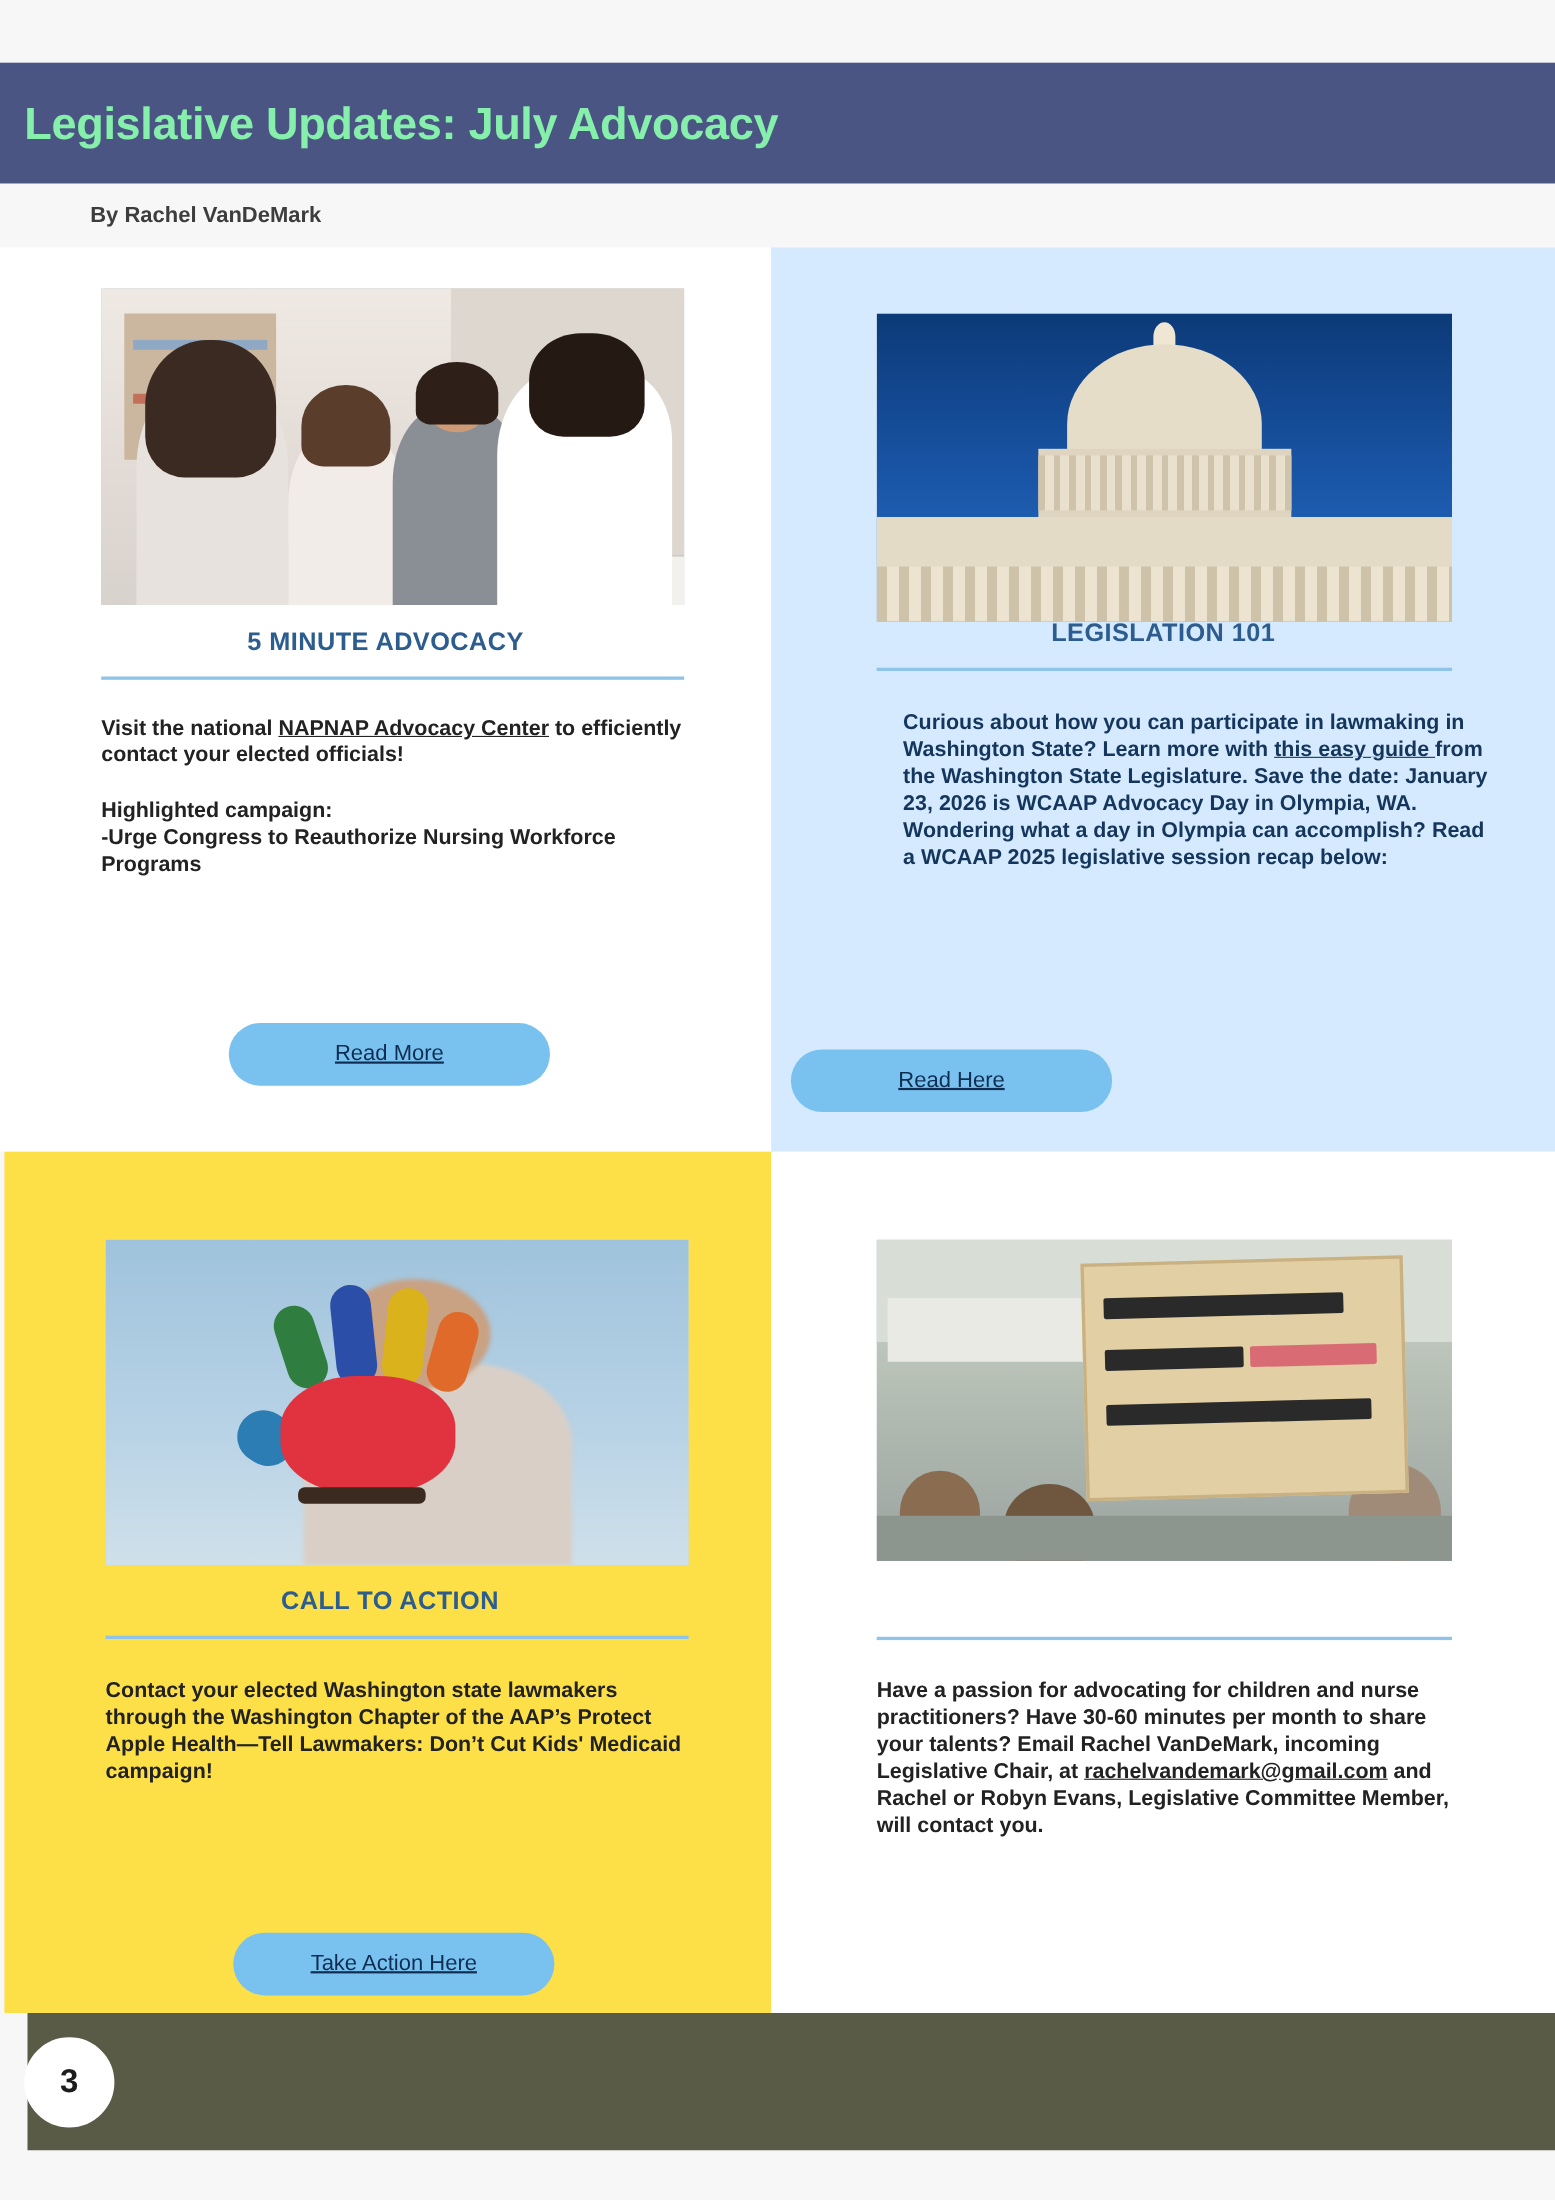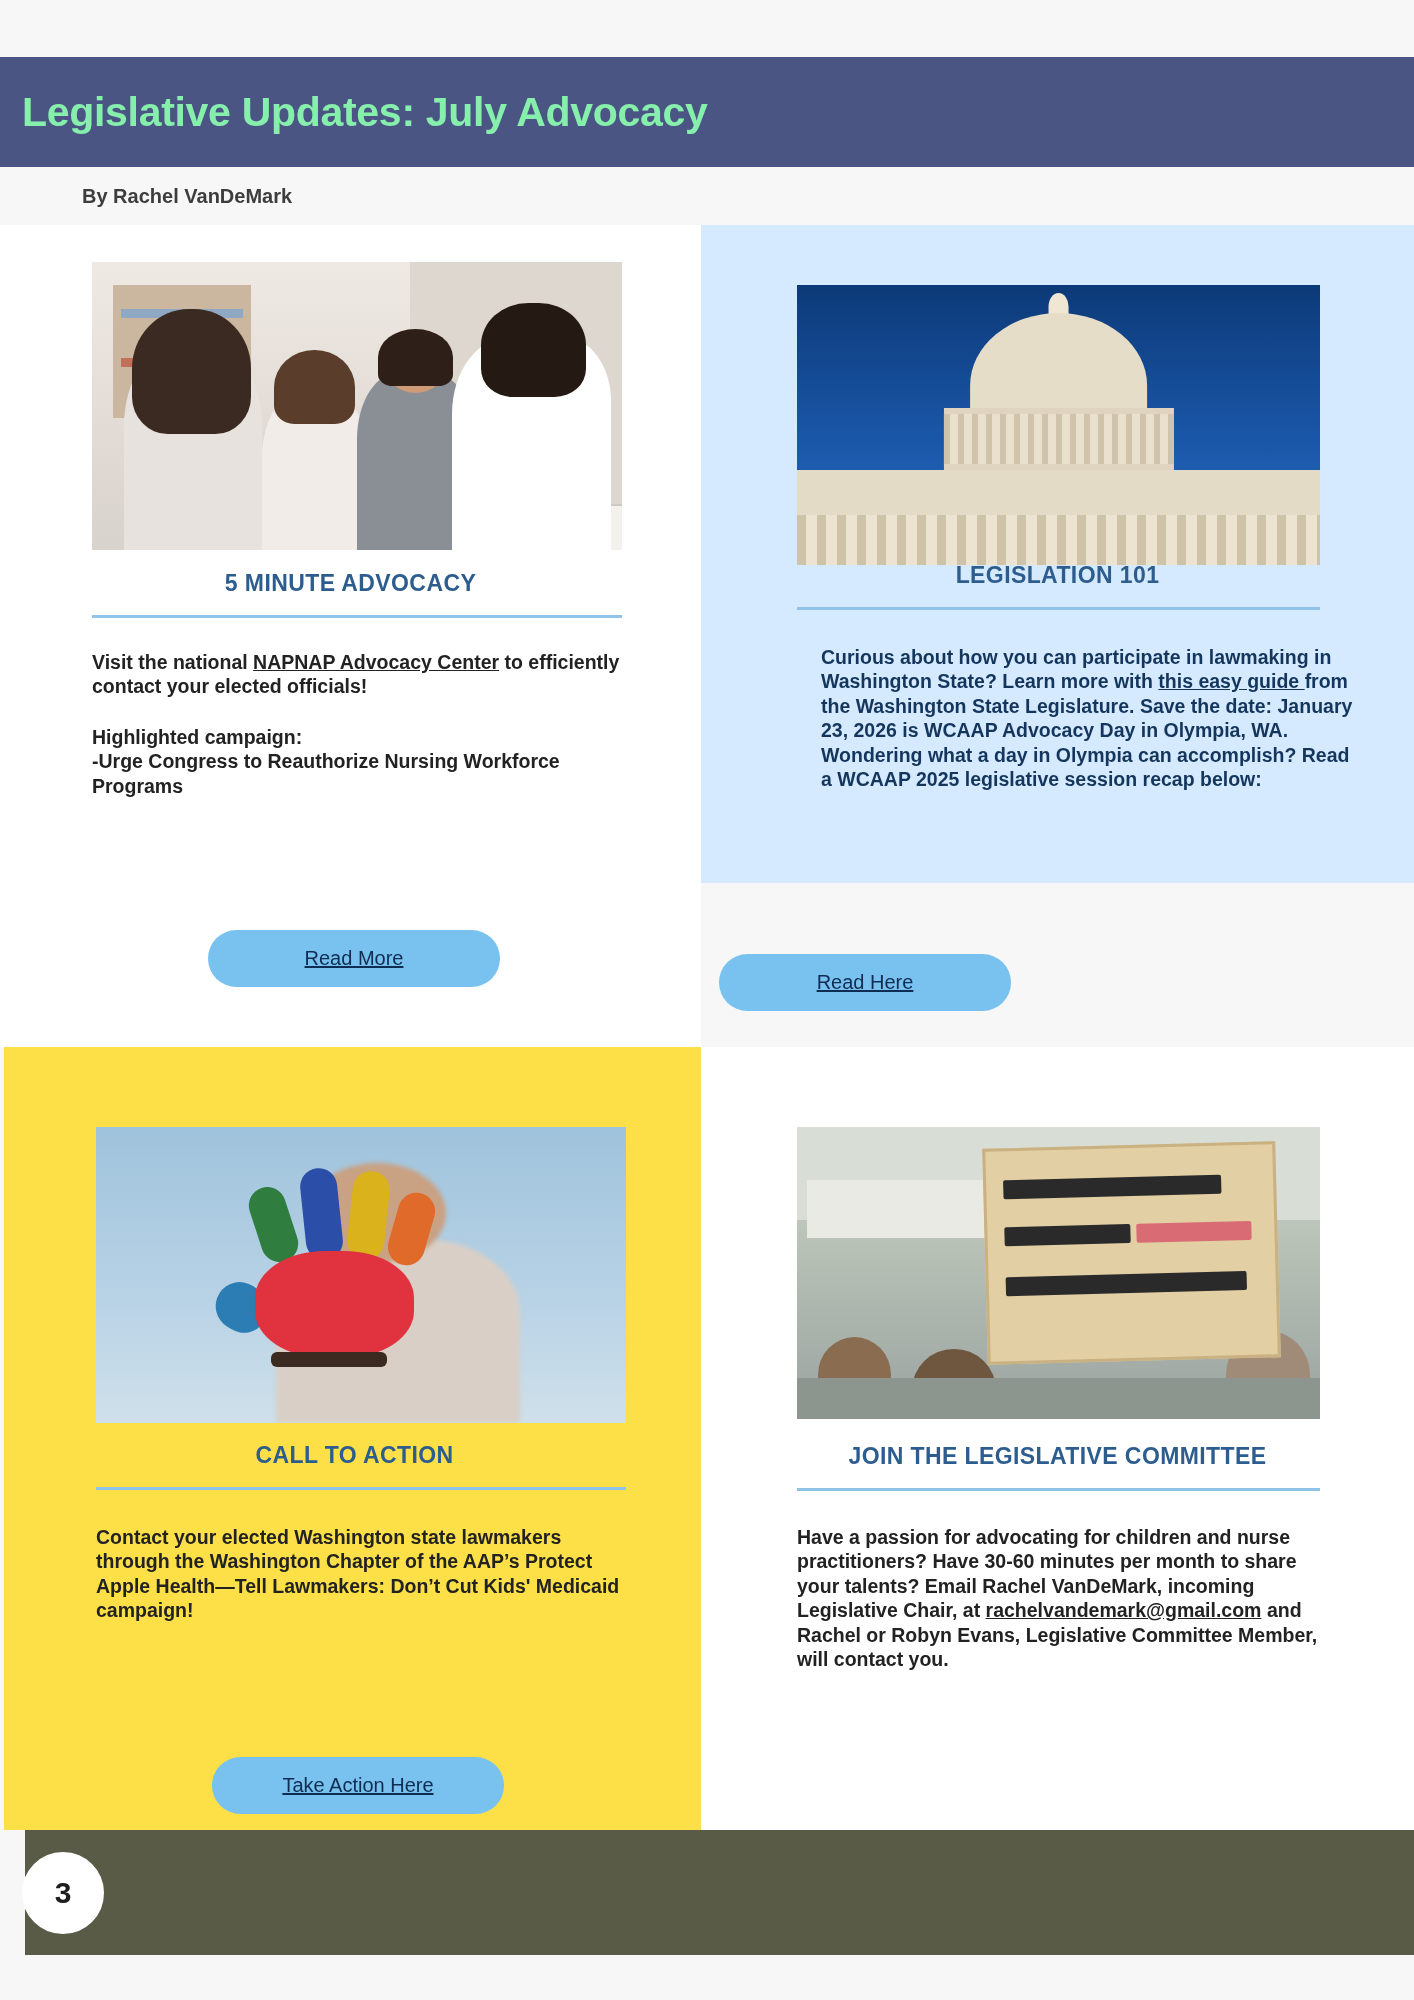--- a/index.html
+++ b/index.html
@@ -64,21 +64,21 @@
     top: 225px; left: 0;
     width: 1414px;
     height: 1605px;
     padding-left: 44px;
   }
   .cell {
     position: absolute;
     padding: 0;
   }
   .cell.tl { left: 0;   top: 0;    width: 701px; height: 822px; background: #ffffff; }
-  .cell.tr { left: 701px; top: 0;  width: 713px; height: 658px; background: #d6eaff; }
+  .cell.tr { left: 701px; top: 0;  width: 713px; height: 822px; background: #d6eaff; }
   .cell.bl { left: 4px;   top: 822px; width: 701px; height: 783px; background: #fde047; }
   .cell.br { left: 701px; top: 822px; width: 713px; height: 783px; background: #ffffff; }
 
   .inner { position: relative; height: 100%; }
 
   .thumb {
     position: absolute;
     border: 0;
     overflow: hidden;
     background: #c9d3dd;
@@ -342,21 +342,20 @@
             <div class="sign">
               <div class="sl a"></div>
               <div class="sl b"></div>
               <div class="slr"></div>
               <div class="sl c"></div>
             </div>
             <div class="bar"></div>
           </div>
         </div>
 
-        <div class="card-title" style="top:396px;">JOIN THE LEGISLATIVE COMMITTEE</div>
         <div class="rule" style="left:96px; top:441px; width:523px;"></div>
 
         <div class="body-text" style="left:96px; top:478px; width:523px;">
           <span>Have a passion for advocating for children and nurse practitioners? Have 30-60 minutes per month to share your talents? Email Rachel VanDeMark, incoming Legislative Chair, at </span><span class="link-u">rachelvandemark@gmail.com</span><span> and Rachel or Robyn Evans, Legislative Committee Member, will contact you.</span>
         </div>
       </div>
     </div>
 
   </div>
 

